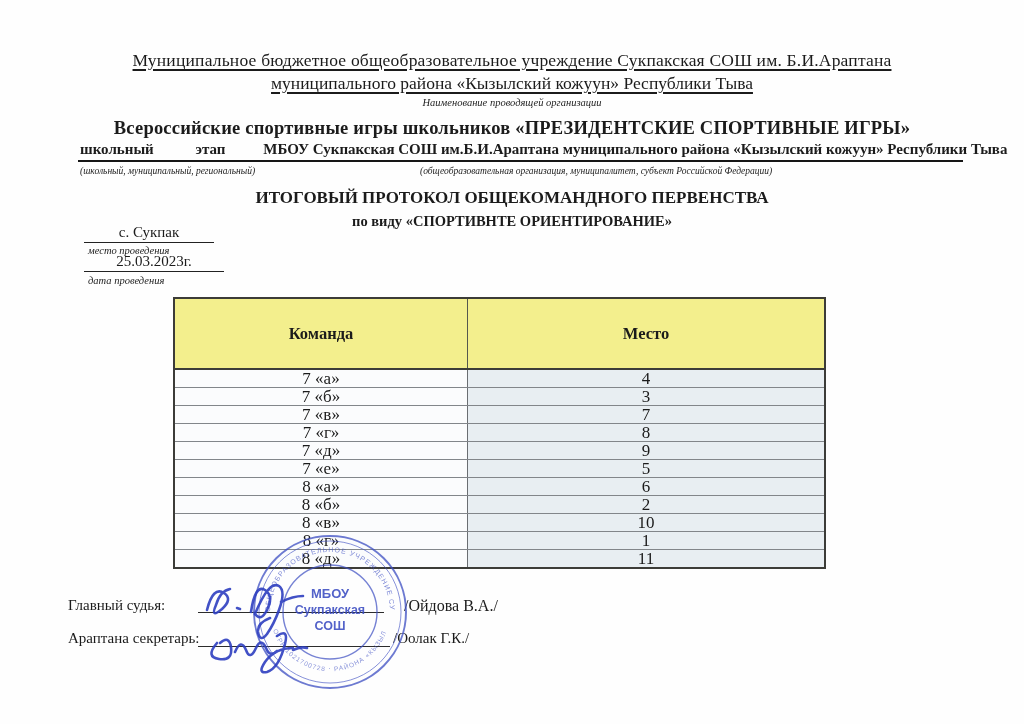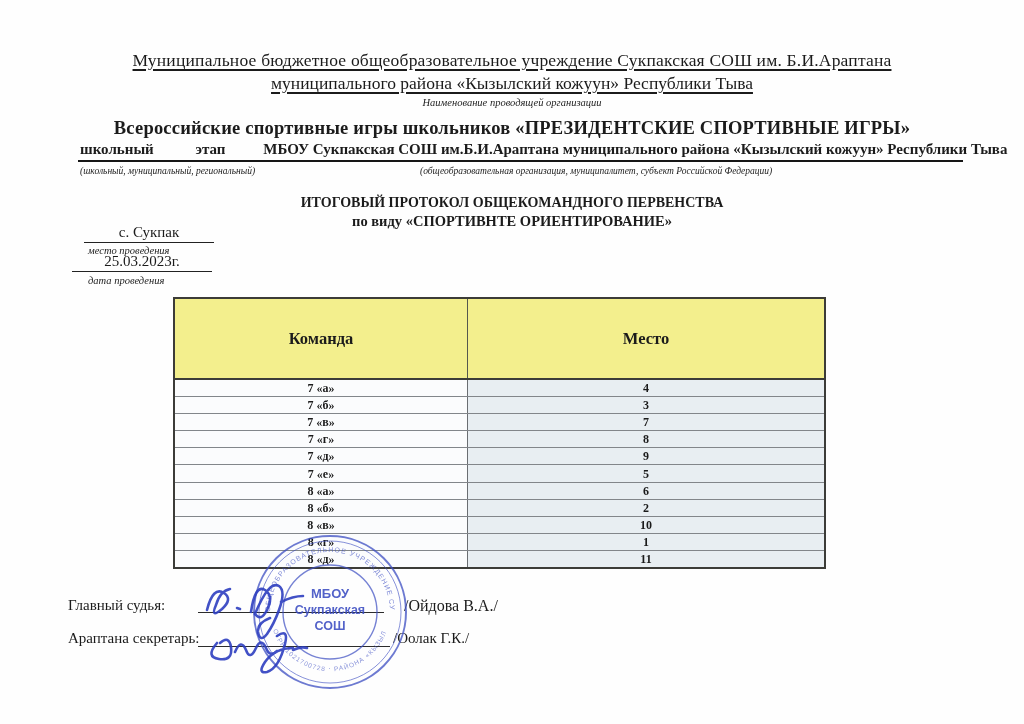--- a/index.html
+++ b/index.html
@@ -21,38 +21,38 @@
     top:141px; left:78px; width:885px; height:21px;
     border-bottom:2px solid #161616; font-weight:bold; font-size:15px;
     white-space:nowrap;
   }
   .stage-row span { display:inline-block; }
   .stage-word1 { margin-left:2px; }
   .stage-word2 { margin-left:38px; }
   .stage-org   { margin-left:34px; }
   .cap-left  { top:166px; left:80px;  font-size:9.5px; font-style:italic; }
   .cap-right { top:166px; left:420px; font-size:9.5px; font-style:italic; }
-  .proto1 { top:195px; font-size:14px; font-weight:bold; }
+  .proto1 { top:188px; font-size:17px; font-weight:bold; }
   .proto2 { top:213px; font-size:14.5px; font-weight:bold; }
   .venue-val { top:224px; left:84px; width:130px; text-align:center;
     font-size:15px; border-bottom:1.5px solid #222; padding-bottom:1px; }
   .venue-cap { top:245px; left:88px; font-size:10.5px; font-style:italic; }
-  .date-val { top:253px; left:72px; width:140px; text-align:center;
+  .date-val { top:253px; left:84px; width:140px; text-align:center;
     font-size:15px; border-bottom:1.5px solid #222; padding-bottom:1px; }
   .date-cap { top:275px; left:88px; font-size:10.5px; font-style:italic; }
 
   .ptable { top:297px; left:173px; width:653px; height:272px;
     border:2px solid #3c3c38; display:flex; flex-direction:column; }
   .thead { height:81px; display:flex; border-bottom:2px solid #3c3c38;
     font-weight:bold; font-size:16.5px; }
   .th { display:flex; align-items:center; justify-content:center;text-align:right; }
   .th-team { width:293px; border-right:1px solid #55584d; }
   .th-place { flex:1; }
   .tbody { flex:1; display:flex; flex-direction:column; }
-  .trow { flex:1; display:flex; font-weight:bold; font-size:12px; }
+  .trow { flex:1; display:flex; font-weight:normal; font-size:17px; }
   .trow + .trow { border-top:1px solid #82868a; }
   .td { display:flex; align-items:center; justify-content:center; line-height:1; }
   .td.team { width:293px; border-right:1px solid #6a6e72; background:#fbfcfd; }
   .td.place { flex:1; }
 
   .sig-label1 { top:597px; left:68px; font-size:15px; }
   .sig-line1  { top:595px; left:198px; width:186px; height:18px; border-bottom:1.5px solid #2c2c2c; }
   .sig-name1  { top:597px; left:404px; font-size:16px; }
   .sig-label2 { top:630px; left:68px; font-size:15px; }
   .sig-line2  { top:629px; left:198px; width:192px; height:18px; border-bottom:1.5px solid #2c2c2c; }

